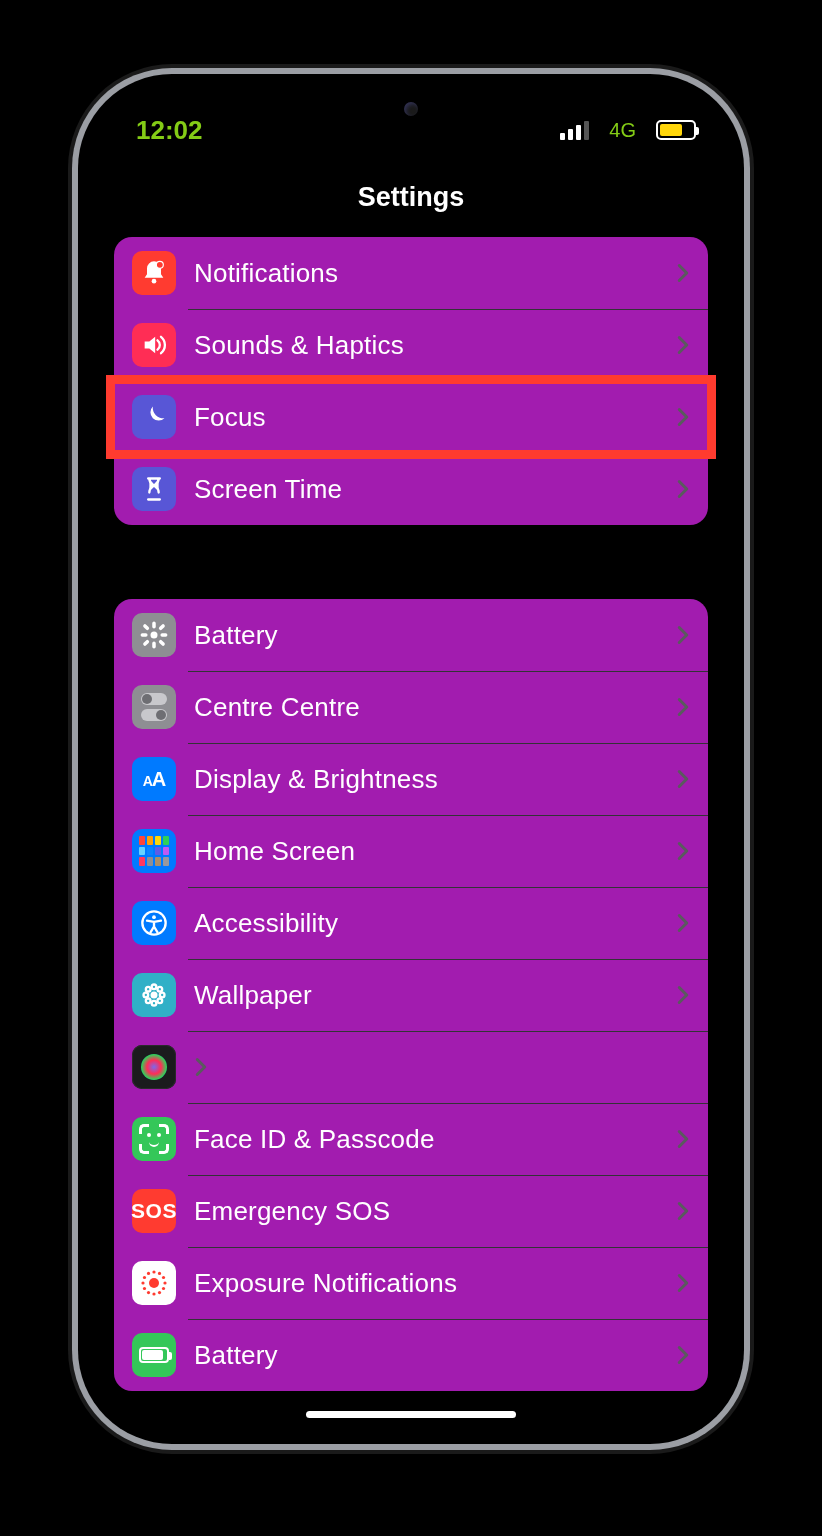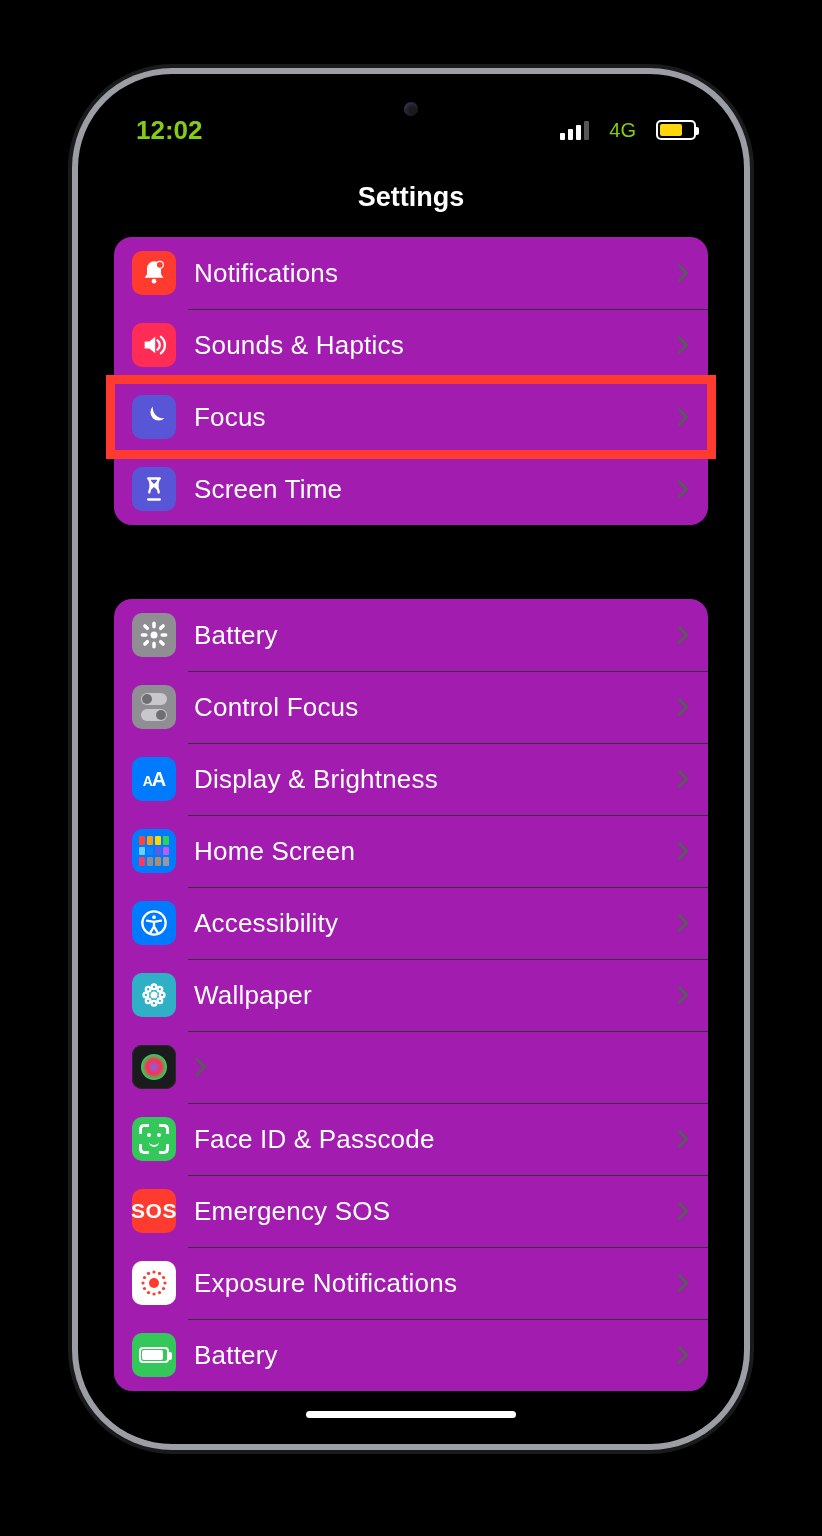--- a/index.html
+++ b/index.html
@@ -301,21 +301,21 @@
                 </svg>
               </span>
             </div>
             <div class="row">
               <div class="row-icon ic-center bg-gray">
                 <div class="cc">
                   <div class="t t1"></div>
                   <div class="t t2"></div>
                 </div>
               </div>
-              <div class="row-label">Control Focus</div>
+              <div class="row-label">Centre Centre</div>
               <span class="chev">
                 <svg width="14" height="20" viewBox="0 0 10 16" fill="none">
                   <path d="M2 2l6 6-6 6" stroke="#5a5a5e" stroke-width="2.4" stroke-linecap="round" stroke-linejoin="round"></path>
                 </svg>
               </span>
             </div>
             <div class="row">
               <div class="row-icon ic-center bg-blue">
                 <span style="font-weight:700;font-size:20px;letter-spacing:-1px;color:#fff"><span style="font-size:14px">A</span>A</span>
               </div>

